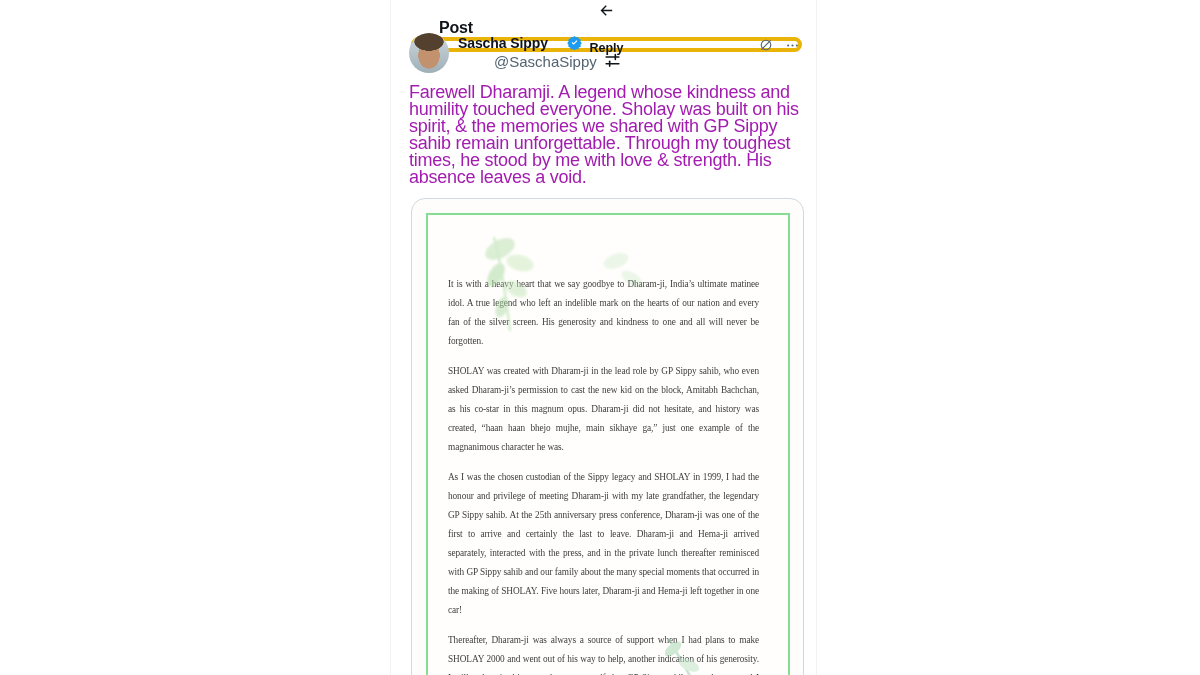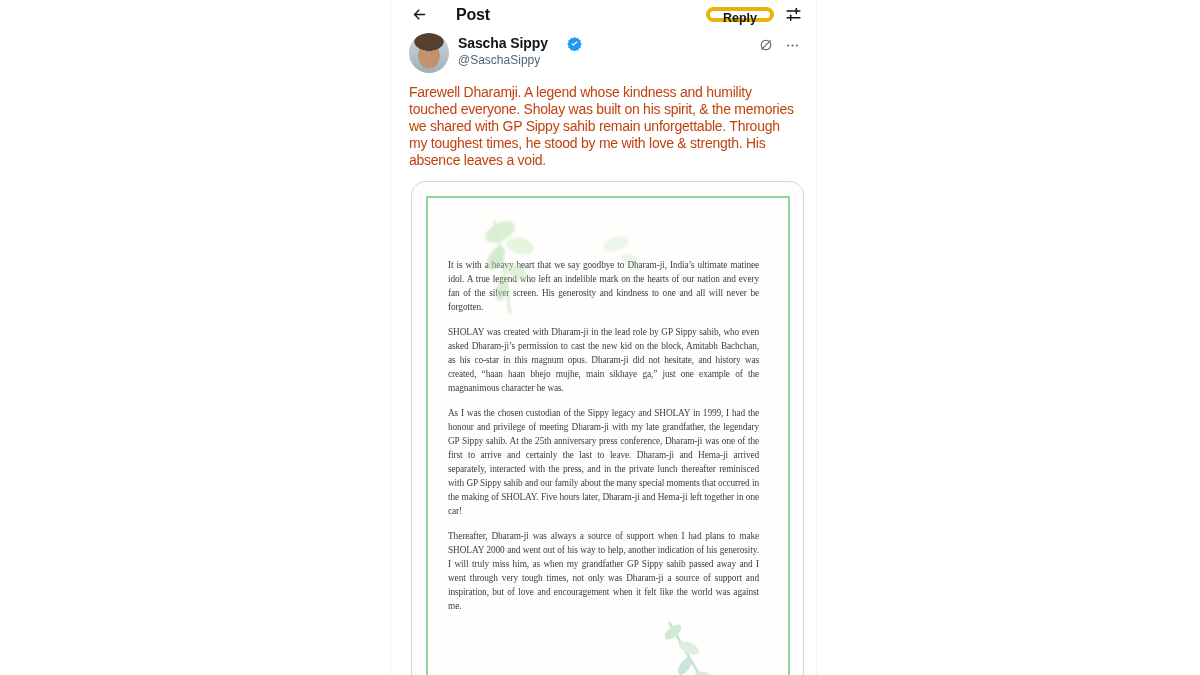--- a/index.html
+++ b/index.html
@@ -4,58 +4,58 @@
 <style>
   * { margin:0; padding:0; box-sizing:border-box; }
   html,body { width:1200px; height:675px; background:#ffffff; overflow:hidden;
               font-family:"Liberation Sans", sans-serif; }
   .stage { position:relative; width:1200px; height:675px; background:#ffffff; overflow:hidden; }
 
   .column { position:absolute; left:390px; top:0; width:427px; height:675px;
             background:#ffffff; border-left:1px solid #eff3f4; border-right:1px solid #eff3f4; }
 
   
-  .topbar { display:flex; align-items:center; height:27px; padding:2px 14px 0 20px; }
+  .topbar { display:flex; height:27px; padding:2px 14px 0 20px;flex-direction:column; }
   .icon-btn { background:none; border:none; cursor:pointer; display:flex; align-items:center;
               justify-content:center; padding:0; }
   .topbar h1 { font-size:16px; font-weight:800; color:#0f1419; margin-left:28px; letter-spacing:-0.2px; }
   .spacer { flex:1; }
   .reply-btn { height:15px; padding:0 13px; border:4px solid #eab308; border-radius:999px;
                background:#fff; font-family:"Liberation Sans",sans-serif; font-size:12.5px;
                font-weight:700; color:#0f1419; cursor:pointer; }
   .settings-btn { margin-left:11px; }
 
   
   .post-header { display:flex; margin-top:6px; padding:0 16px 0 18px; }
   .avatar { width:40px; height:40px; border-radius:50%; flex:0 0 40px; overflow:hidden;
             background:
               radial-gradient(ellipse 62% 38% at 50% 22%, #54402f 0 58%, rgba(0,0,0,0) 60%),
               radial-gradient(ellipse 44% 54% at 50% 56%, #c2926e 0 60%, rgba(0,0,0,0) 62%),
               linear-gradient(#cfd8dc, #9fb0b8);
             cursor:pointer; }
   .namecol { margin-left:9px; padding-top:2px; }
-  .namerow { display:flex; align-items:flex-end; gap:19px; }
+  .namerow { display:flex; align-items:flex-start; gap:19px; }
   .namerow .name { font-size:14px; font-weight:700; color:#0f1419; letter-spacing:-0.1px; cursor:pointer; }
-  .handle { font-size:12px; color:#536471; margin-top:2px; cursor:pointer; }
+  .handle { font-size:15px; color:#536471; margin-top:2px; cursor:pointer;margin-left:36px; }
   .header-icons { display:flex; align-items:flex-start; gap:12px; padding-top:5px; }
 
   
-  .post-text { padding:0 17px 0 18px; margin-top:11px; font-size:14px; line-height:17px;
-               letter-spacing:-0.25px; color:#c2410c; }
+  .post-text { padding:0 17px 0 18px; margin-top:11px; font-size:18px; line-height:17px;
+               letter-spacing:-0.25px; color:#a21caf; }
   .mention { display:block; padding:0 18px; font-size:13.5px; line-height:17px;
              letter-spacing:-0.25px; color:#1d9bf0; text-decoration:none; cursor:pointer; }
 
   
   .media-card { position:relative; margin:12px 14px 0 20px; width:393px; height:540px;
                 border:1px solid #cfd9de; border-radius:14px; background:#fffdfb;
                 overflow:hidden; cursor:pointer; }
   .letter { position:relative; margin:14px 13px 0 14px; height:560px;
             border:2px solid #85dd95; background:#fffefc;
             padding:60px 29px 0 20px; overflow:hidden; }
-  .letter p { font-family:"Liberation Serif", serif; font-size:9.3px; line-height:14px;
+  .letter p { font-family:"Liberation Serif", serif; font-size:9.3px; line-height:19px;
               letter-spacing:-0.1px; text-align:justify; color:#3d3d3b; margin:0 0 11px 0; }
   .leaf { position:absolute; pointer-events:none; }
   .leaf-top { left:38px; top:12px; opacity:0.5; filter:blur(1px); }
   .leaf-top-2 { left:168px; top:30px; opacity:0.2; filter:blur(1.2px); }
   .leaf-bottom { right:40px; top:416px; opacity:0.55; filter:blur(0.5px); }
 </style>
 </head>
 <body>
 
 <div class="stage">

